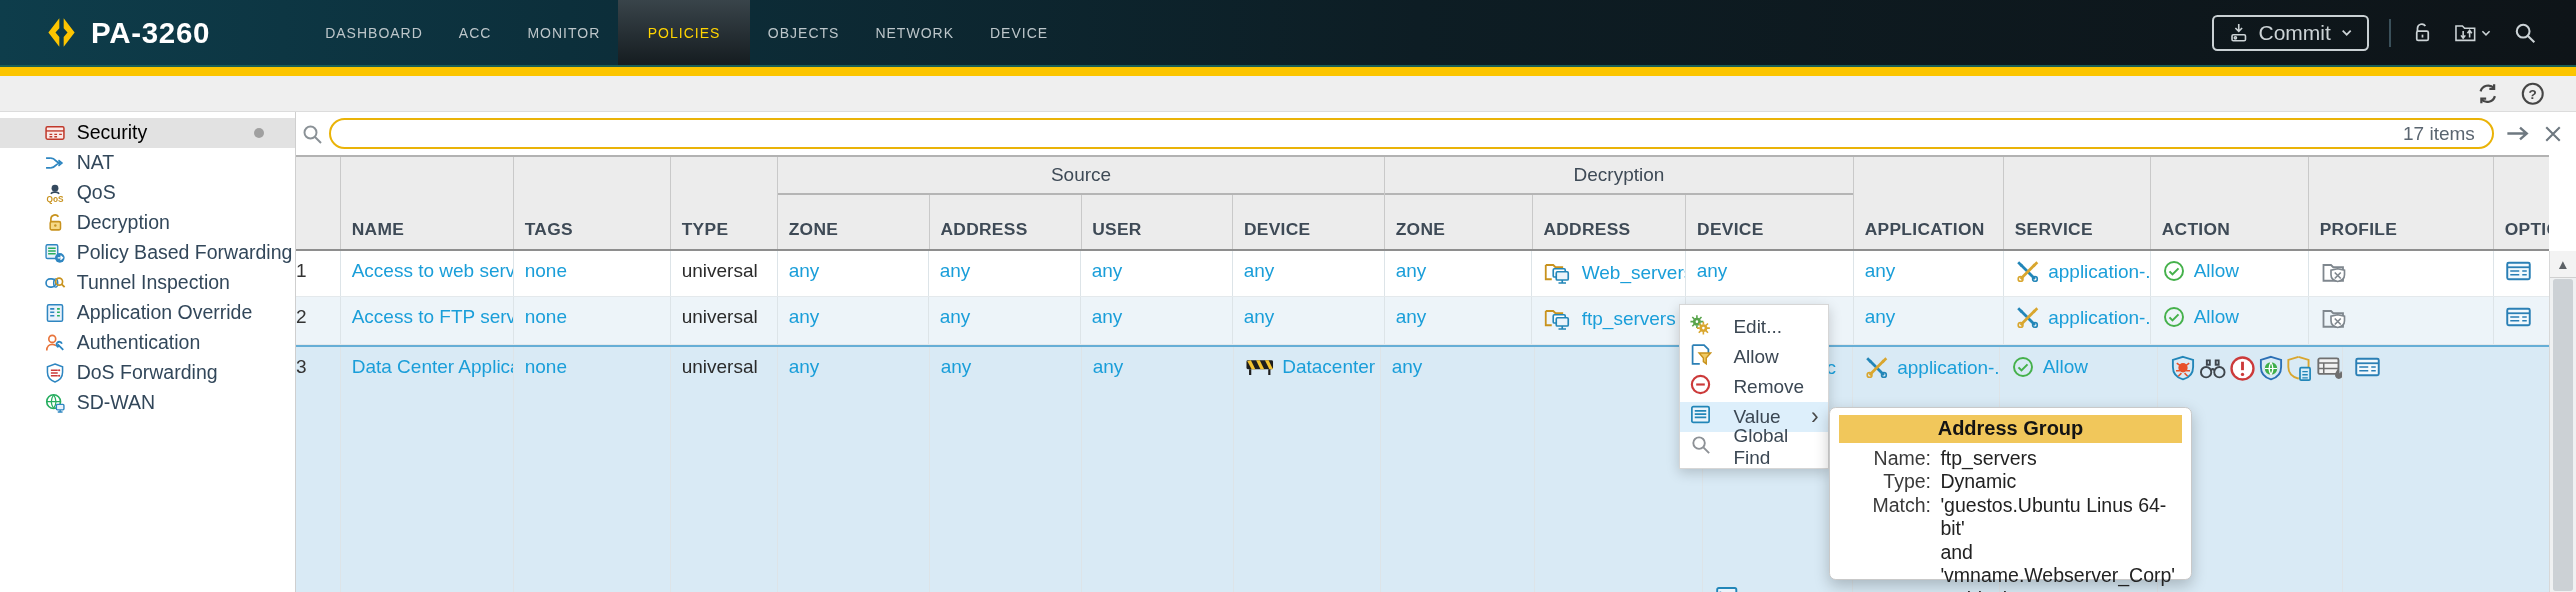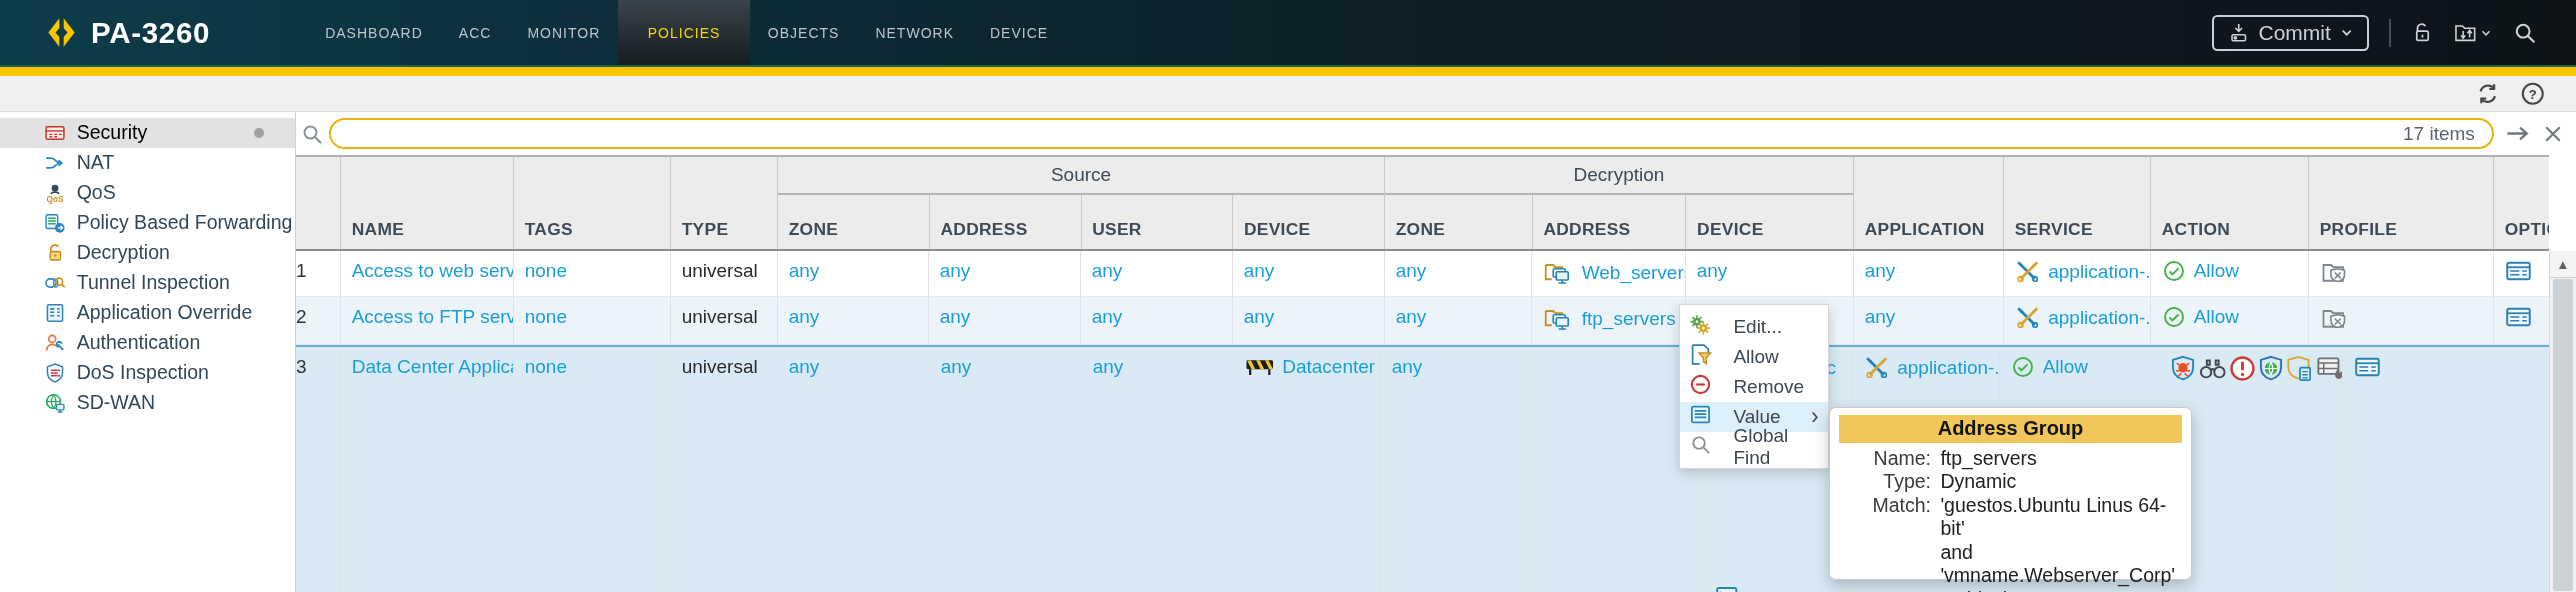--- a/index.html
+++ b/index.html
@@ -214,37 +214,37 @@
               <circle cx="16" cy="9" r="5" fill="#34495e"></circle>
               <path d="M10 17c2-3 10-3 12 0" stroke="#34495e" stroke-width="2.5" fill="none"></path>
               <text x="16" y="29" text-anchor="middle" font-size="12" font-weight="bold" fill="#c8921d">QoS</text>
             </svg>
           </span>
           <span>QoS</span>
         </div>
         <div class="side-item">
           <span class="side-icon">
             <svg width="22" height="22" viewBox="0 0 32 32">
+              <path d="M10 14v-4a6 6 0 0 1 11-3" fill="none" stroke="#c8921d" stroke-width="2.4"></path>
+              <rect x="9" y="14" width="15" height="12" rx="2" fill="#f6d987" stroke="#c8921d" stroke-width="2.2"></rect>
+              <circle cx="16.5" cy="19.5" r="1.8" fill="#c8921d"></circle>
+            </svg>
+          </span>
+          <span>Decryption</span>
+        </div>
+        <div class="side-item">
+          <span class="side-icon">
+            <svg width="22" height="22" viewBox="0 0 32 32">
               <rect x="3" y="4" width="17" height="20" rx="2" fill="#eaf2fb" stroke="#2e86c1" stroke-width="2"></rect>
               <path d="M6 9h11M6 13h11M6 17h11" stroke="#27ae60" stroke-width="2"></path>
               <circle cx="23" cy="23" r="7" fill="#2e86c1"></circle>
               <path d="M20 23h6M24 20l3 3-3 3" stroke="#fff" stroke-width="1.8" fill="none"></path>
             </svg>
           </span>
           <span>Policy Based Forwarding</span>
-        </div>
-        <div class="side-item">
-          <span class="side-icon">
-            <svg width="22" height="22" viewBox="0 0 32 32">
-              <path d="M10 14v-4a6 6 0 0 1 11-3" fill="none" stroke="#c8921d" stroke-width="2.4"></path>
-              <rect x="9" y="14" width="15" height="12" rx="2" fill="#f6d987" stroke="#c8921d" stroke-width="2.2"></rect>
-              <circle cx="16.5" cy="19.5" r="1.8" fill="#c8921d"></circle>
-            </svg>
-          </span>
-          <span>Decryption</span>
         </div>
         <div class="side-item">
           <span class="side-icon">
             <svg width="22" height="22" viewBox="0 0 32 32" fill="none">
               <rect x="3" y="10" width="14" height="12" rx="6" stroke="#2e86c1" stroke-width="2.4"></rect>
               <ellipse cx="17" cy="16" rx="3" ry="6" stroke="#2e86c1" stroke-width="2"></ellipse>
               <circle cx="22" cy="14" r="5" stroke="#c8921d" stroke-width="2.4"></circle>
               <path d="M25.5 17.5L30 22" stroke="#c8921d" stroke-width="2.6"></path>
             </svg>
           </span>
@@ -272,21 +272,21 @@
         </div>
         <div class="side-item">
           <span class="side-icon">
             <svg width="22" height="22" viewBox="0 0 32 32" fill="none">
               <path d="M16 3l11 4v8c0 8-5 12-11 14C10 27 5 23 5 15V7z" stroke="#2e86c1" stroke-width="2.2"></path>
               <path d="M10 12h10M10 16h10M10 20h10" stroke="#cc3a3a" stroke-width="2"></path>
               <circle cx="22" cy="12" r="1.6" fill="#cc3a3a"></circle>
               <circle cx="22" cy="20" r="1.6" fill="#cc3a3a"></circle>
             </svg>
           </span>
-          <span>DoS Inspection</span>
+          <span>DoS Forwarding</span>
         </div>
         <div class="side-item">
           <span class="side-icon">
             <svg width="22" height="22" viewBox="0 0 32 32" fill="none">
               <circle cx="14" cy="14" r="10" stroke="#27ae60" stroke-width="2.4"></circle>
               <path d="M4 14h20M14 4c-4 6-4 14 0 20M14 4c4 6 4 14 0 20" stroke="#27ae60" stroke-width="1.8"></path>
               <rect x="18" y="18" width="11" height="8" rx="1.5" fill="#eaf2fb" stroke="#2e86c1" stroke-width="2"></rect>
               <path d="M23.5 26v3M20 29h7" stroke="#2e86c1" stroke-width="2"></path>
             </svg>
           </span>

